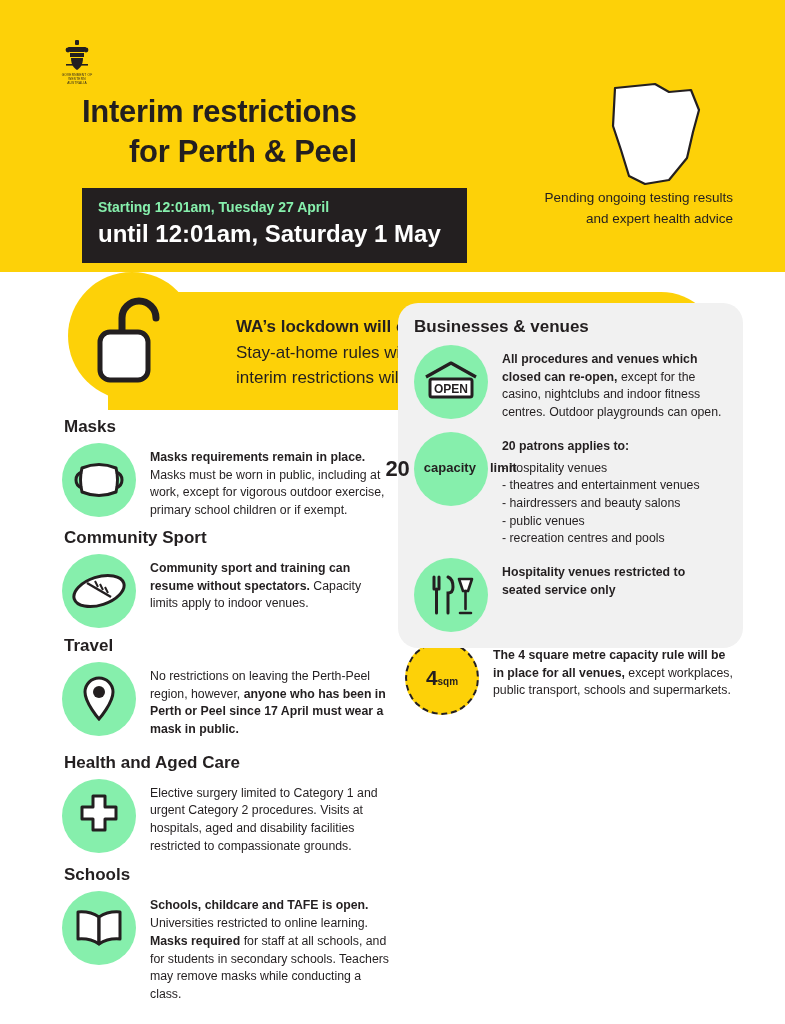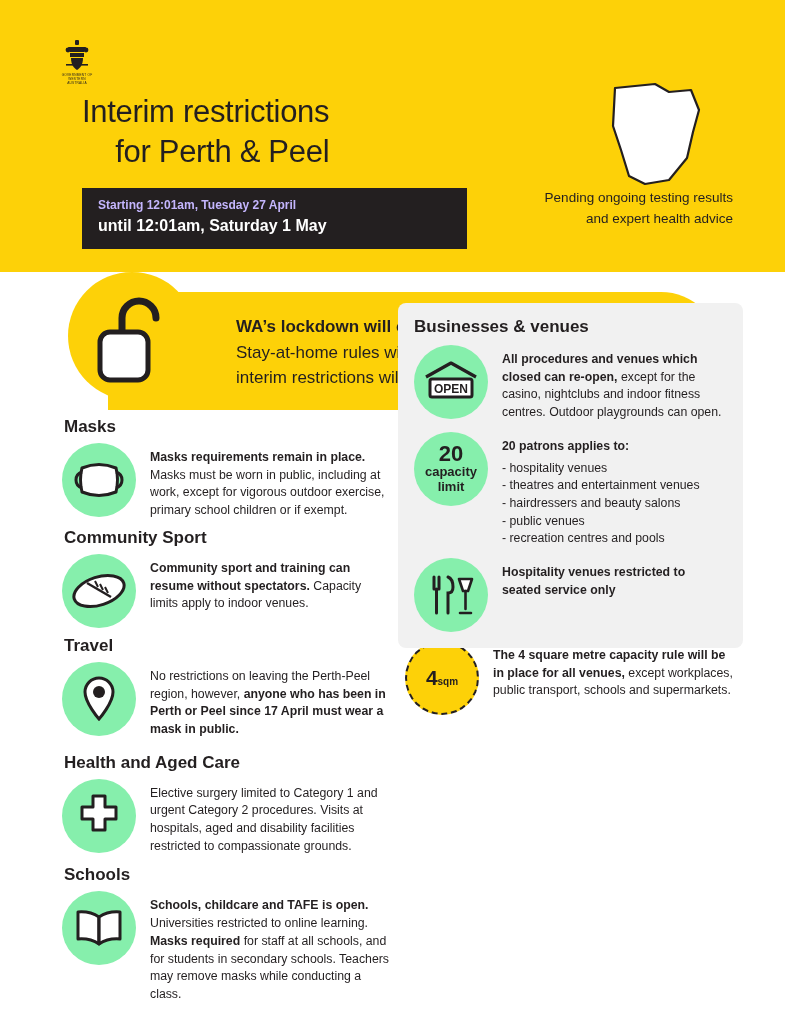--- a/index.html
+++ b/index.html
@@ -20,33 +20,33 @@
     height: 272px;
     background: #fdd108;
     padding: 28px 44px 0 60px;
   }
   .crest { position:absolute; left:60px; top:38px; width:34px; height:40px; }
   .crest svg { display:block; }
   .crest-label { font-size:3.2px; letter-spacing:.2px; text-align:center; color:#231f20; margin-top:1px; }
 
   h1.title {
     position:absolute; left:82px; top:92px;
-    font-size: 31px; line-height: 1.28; font-weight: normal; color:#231f20;
+    font-size: 31px; line-height: 1.28; font-weight: bold; color:#231f20;
     letter-spacing:-0.3px;
   }
   h1.title .l2 { display:block;text-align:right; }
 
   .datebox {
     position:absolute; left:82px; top:188px;
     background:#231f20; color:#fff;
     padding:9px 16px 11px 16px;
     width:385px;
   }
-  .datebox .d1 { color:#c4b5fd; font-weight:bold; font-size:12px; line-height:1.45; }
-  .datebox .d2 { color:#ffffff; font-weight:bold; font-size:16px; line-height:1.45; }
+  .datebox .d1 { color:#86efac; font-weight:bold; font-size:14px; line-height:1.45; }
+  .datebox .d2 { color:#ffffff; font-weight:bold; font-size:24px; line-height:1.45; }
 
   .pending {
     position:absolute; right:52px; top:188px;
     text-align:right; font-size:13.5px; line-height:1.55; color:#231f20;
   }
   .wamap { position:absolute; right:70px; top:80px; width:120px; height:110px; }
 
   
   .banner-wrap { position:relative; height:145px; }
   .banner {
@@ -87,32 +87,32 @@
     border:2px dashed #231f20; border-radius:50%;
     background:#fdd108;
   }
   .sqm-num { font-size:21px; font-weight:bold; }
   .sqm-unit { font-size:10px; font-weight:bold; }
 
   
   .biz {
     position:absolute; left:398px; top:303px;
     width:345px; padding:14px 16px 16px 16px;
-    background:#f1f1f1; border-radius:8px;
+    background:#f1f1f1; border-radius:20px;
   }
   .biz h3 { font-size:17px; font-weight:bold; margin-bottom:8px; }
   .biz .row { margin-bottom:10px; }
   .biz .txt { font-size:12.3px; }
   .biz ul { list-style:none; margin-top:4px; }
   .biz ul li { font-size:12.3px; line-height:1.44; }
 
   .cap-num { font-size:22px; font-weight:bold; line-height:1; }
   .cap-lbl { font-size:13px; font-weight:bold; line-height:1.15; text-align:center; }
   .cap-inner { position:absolute; left:0; top:0; width:100%; height:100%;
-               display:flex; flex-direction:column; align-items:center; justify-content:center; }
+               display:flex; align-items:center; justify-content:center;gap:14px; }
 </style>
 </head>
 <body>
 
 <div class="page">
 
   <div class="header">
 
     <div class="crest">
       <svg width="34" height="34" viewBox="0 0 34 34">

